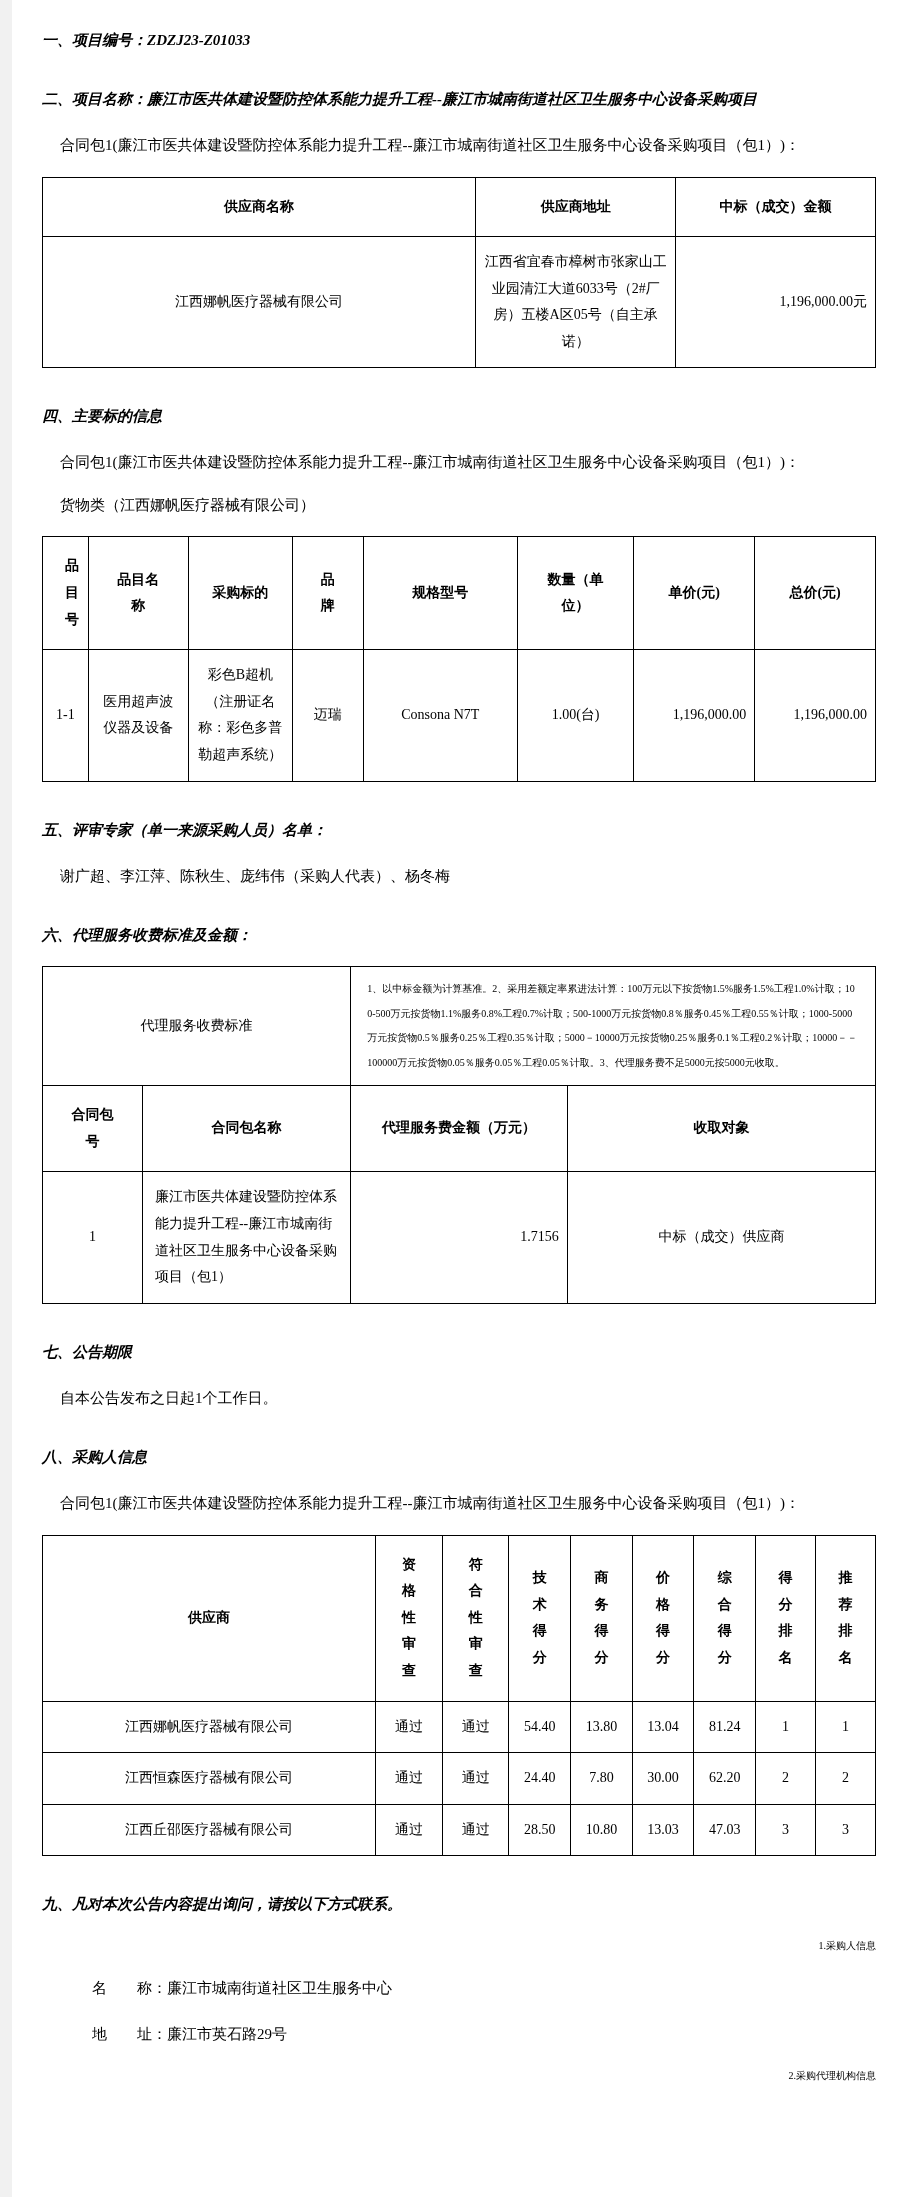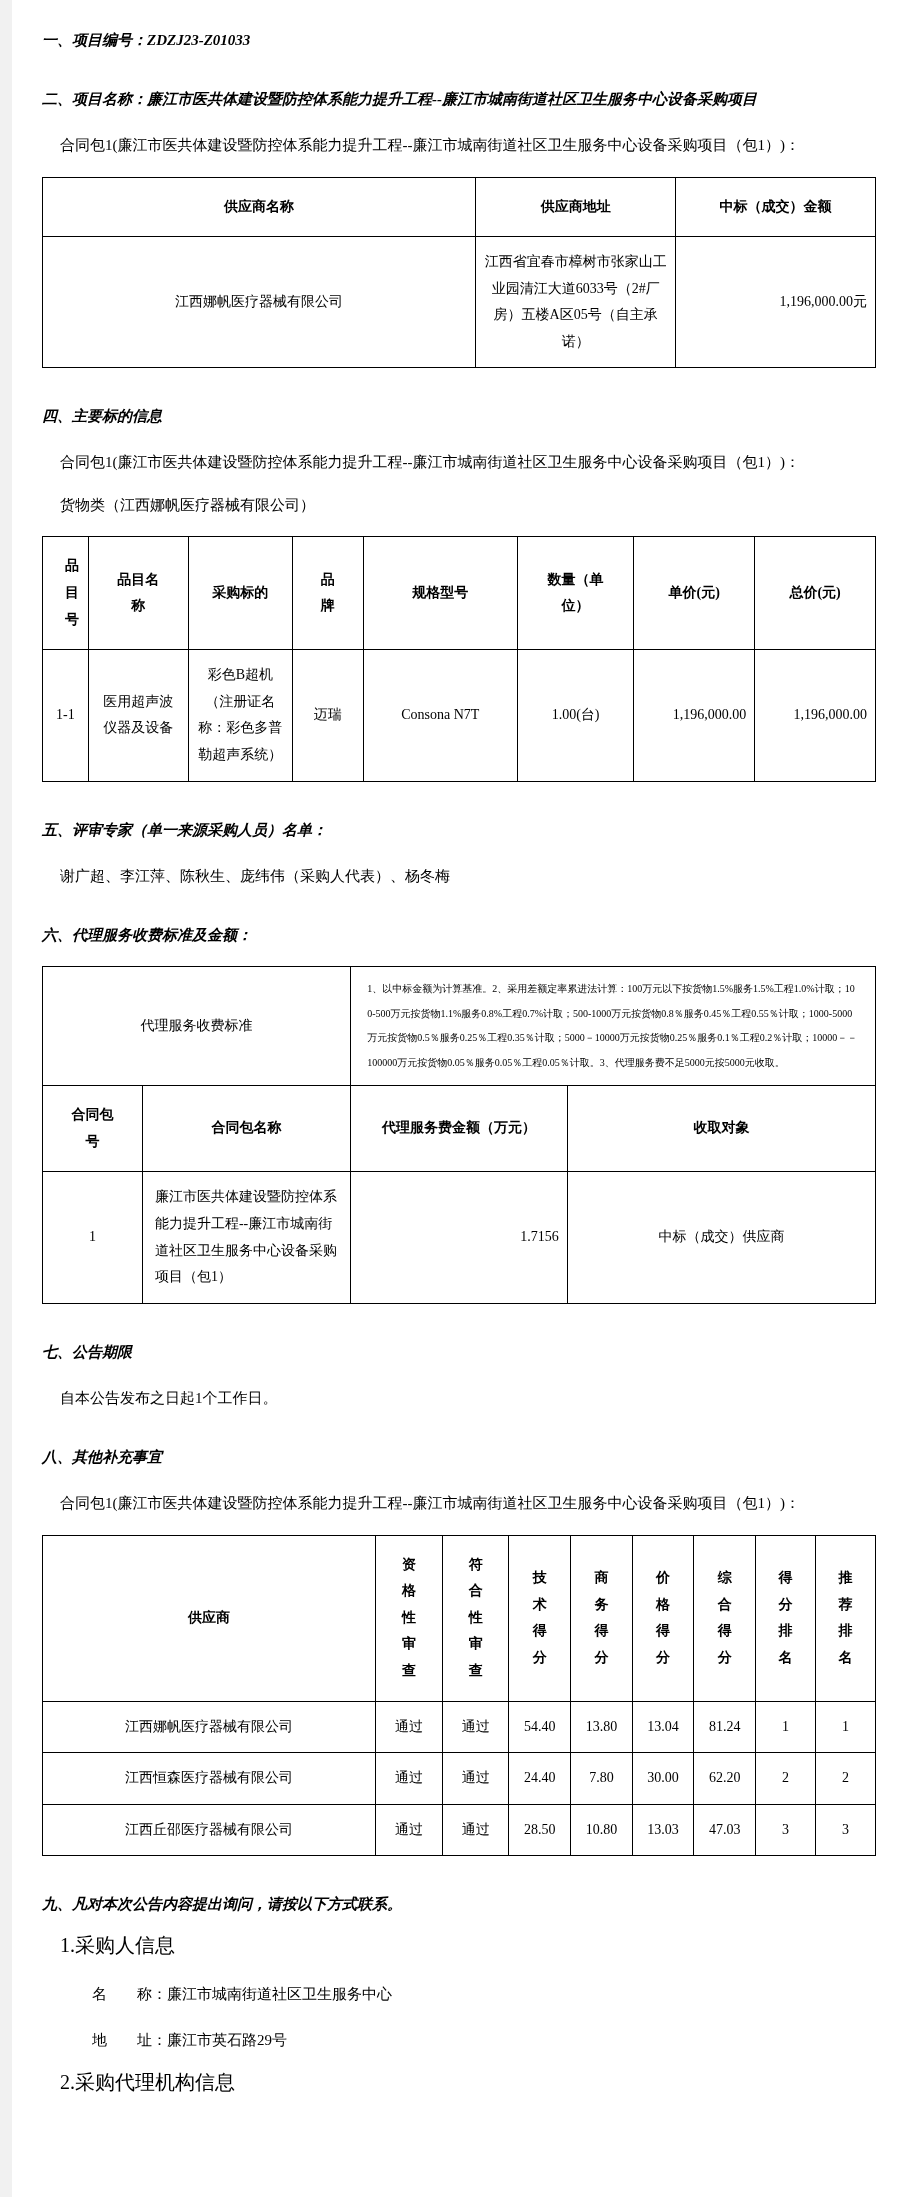--- a/index.html
+++ b/index.html
@@ -54,21 +54,21 @@
   }
   th { font-weight: bold; padding: 16px 22px; }
   td.num { text-align: right; }
   td.left { text-align: left; padding-left: 12px; padding-right: 12px; }
   td.fee-text {
     text-align: left;
     line-height: 2.45;
     padding: 10px 16px;
     font-size: 10px;
   }
-  .contact-group { font-size: 20px; line-height: 1.45; margin-top: 16px; padding-left: 18px; }
+  .contact-group { font-size: 10px; line-height: 1.45; margin-top: 24px; padding-left: 18px; text-align: right; }
   .contact-line { font-size: 15px; line-height: 1.45; margin-top: 24px; padding-left: 50px; }
 </style>
 </head>
 <body>
 
 <div class="left-gutter"></div>
 
 <div class="page">
 
   <div class="heading">一、项目编号：ZDZJ23-Z01033</div>
@@ -170,21 +170,21 @@
         <td class="left">廉江市医共体建设暨防控体系能力提升工程--廉江市城南街道社区卫生服务中心设备采购项目（包1）</td>
         <td class="num">1.7156</td>
         <td>中标（成交）供应商</td>
       </tr>
     </tbody>
   </table>
 
   <div class="heading">七、公告期限</div>
   <div class="para">自本公告发布之日起1个工作日。</div>
 
-  <div class="heading">八、其他补充事宜</div>
+  <div class="heading">八、采购人信息</div>
   <div class="para">合同包1(廉江市医共体建设暨防控体系能力提升工程--廉江市城南街道社区卫生服务中心设备采购项目（包1）)：</div>
 
   <table>
     <colgroup>
       <col style="width:40%">
         <col style="width:8%">
         <col style="width:8%">
         <col style="width:7.4%">
         <col style="width:7.4%">
       <col style="width:7.4%">

